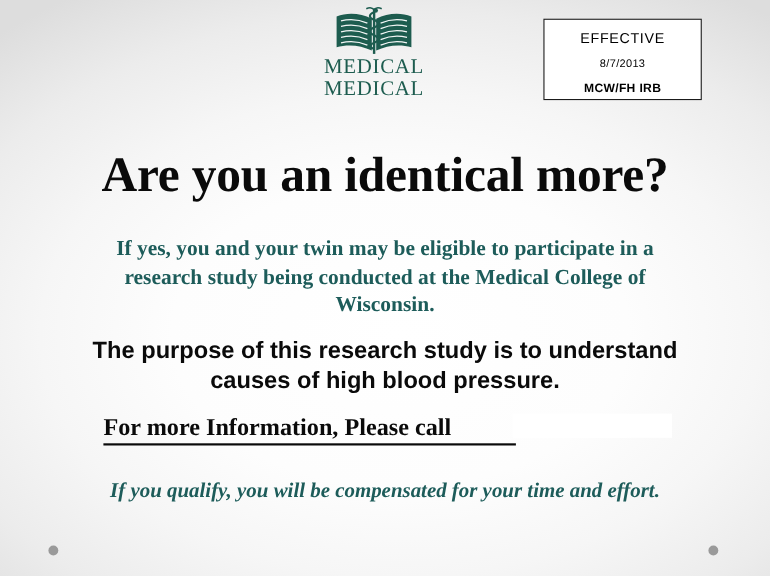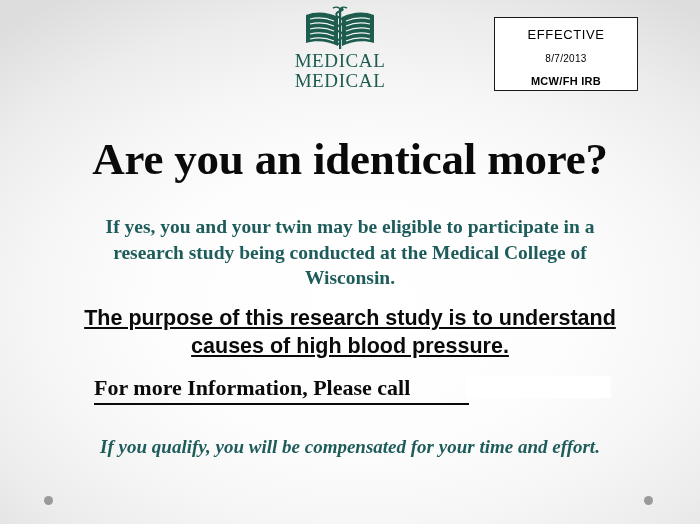--- a/index.html
+++ b/index.html
@@ -126,21 +126,20 @@
     position: absolute;
     left: 72px;
     top: 305px;
     width: 556px;
     text-align: center;
     font-family: "Liberation Sans", sans-serif;
     font-weight: bold;
     font-size: 21.5px;
     line-height: 1.28;
     color: #0a0a0a;
-    text-decoration: underline;
   }
 
   
   #cta-line {
     position: absolute;
     left: 94px;
     top: 375px;
     font-family: "Liberation Serif", serif;
     font-weight: bold;
     font-size: 22px;

